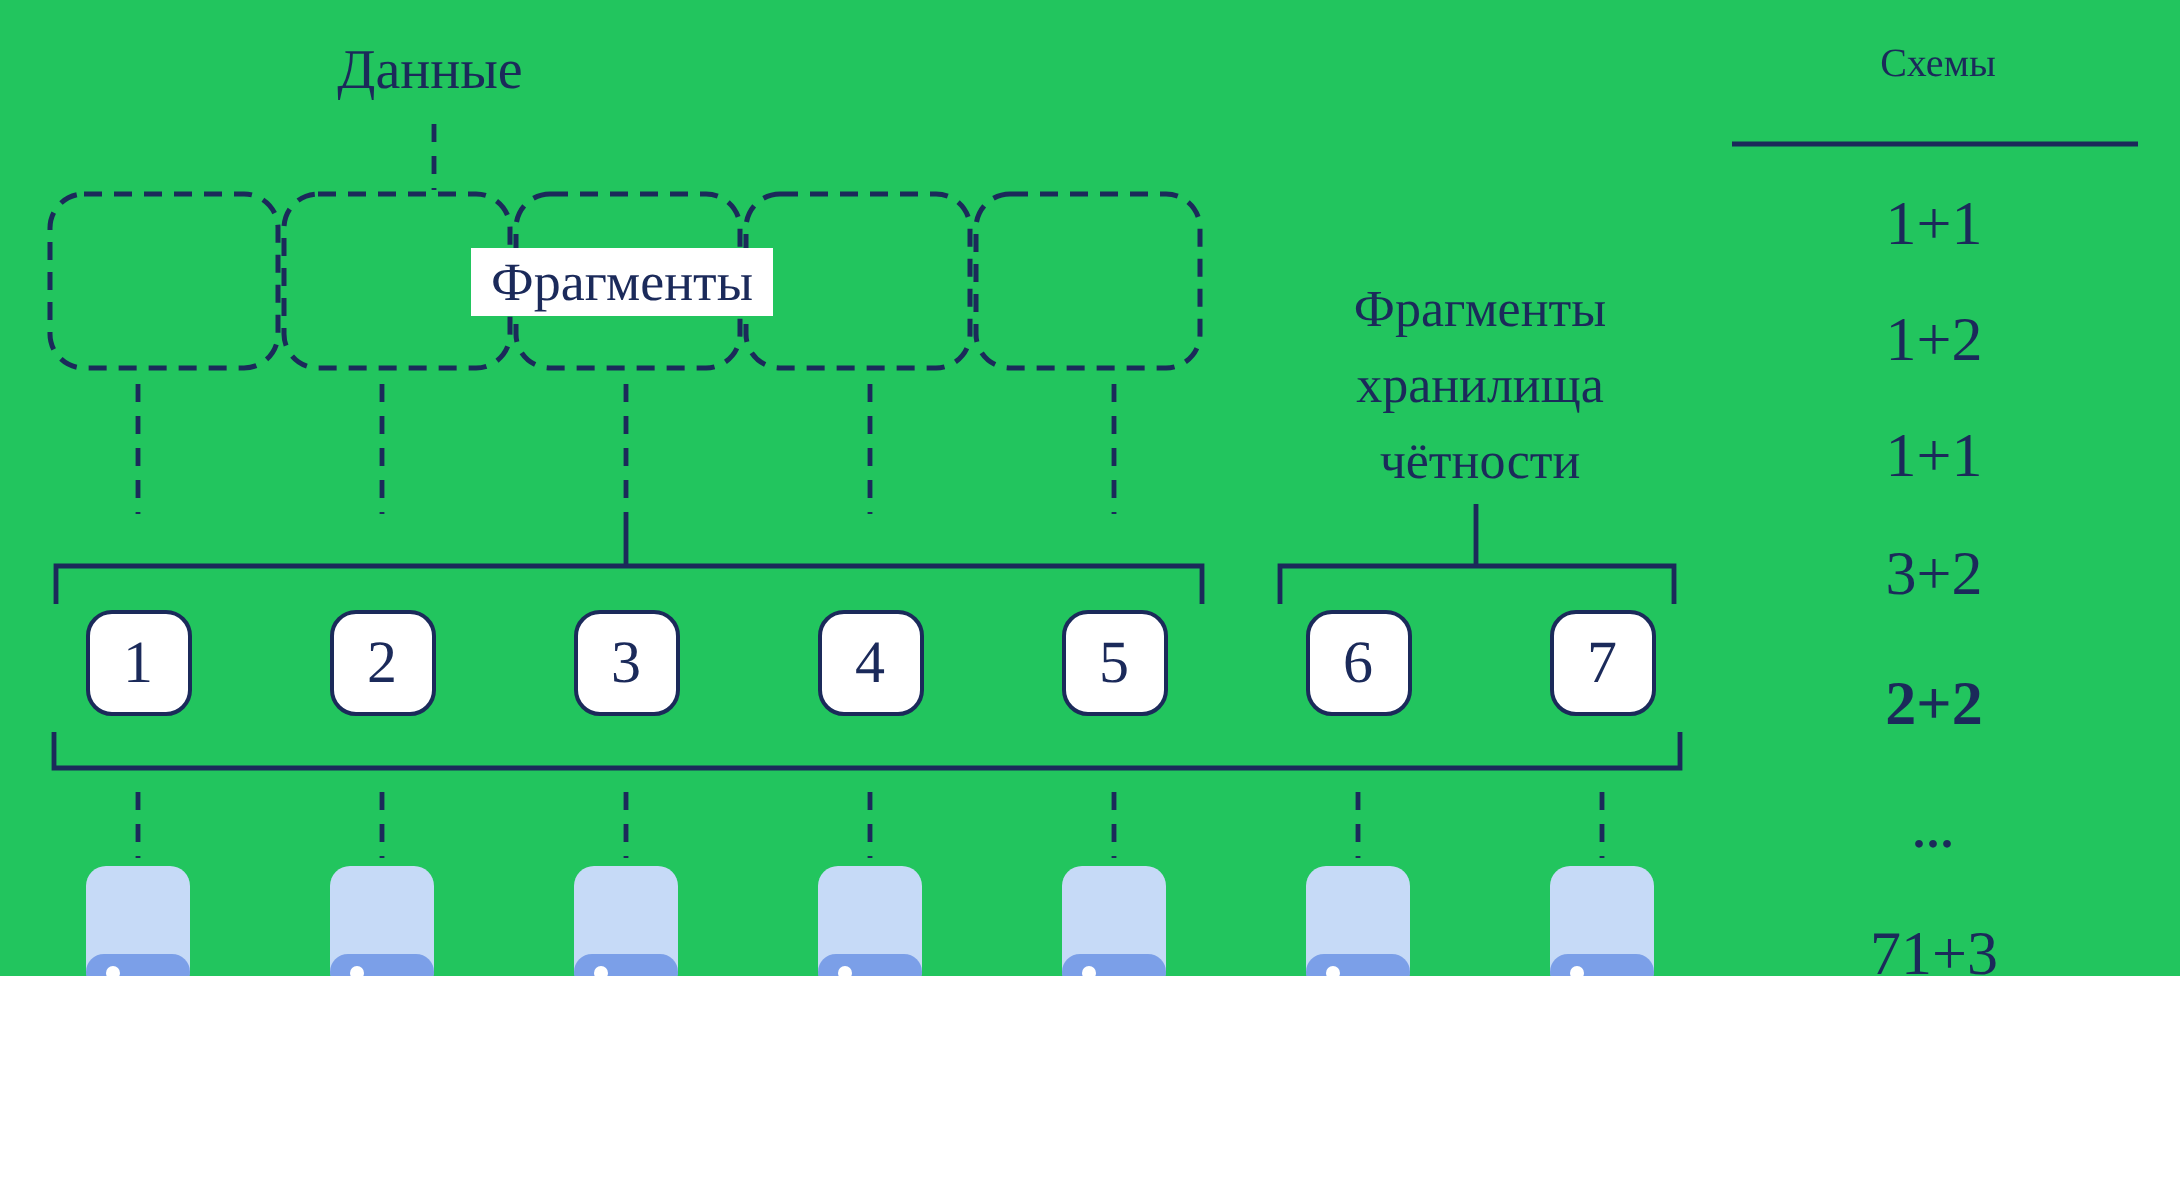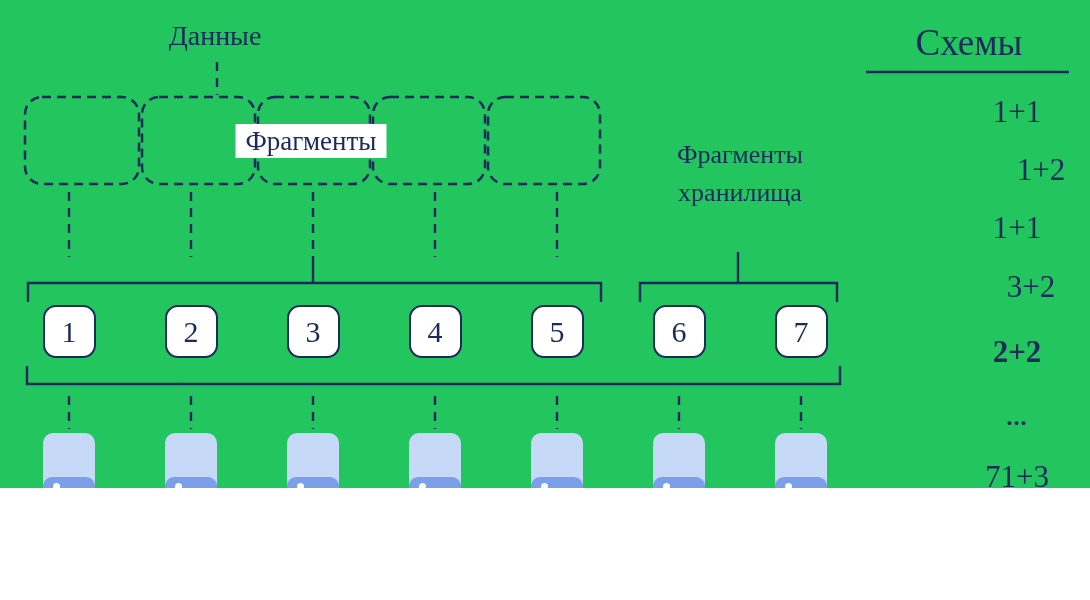--- a/index.html
+++ b/index.html
@@ -23,23 +23,23 @@
     border:2.5px solid #1b2a5a;border-radius:13px;
     display:flex;align-items:center;justify-content:center;
     font-size:30px;background:#ffffff;
   }
   .drive{position:absolute;top:433px;width:52px;height:62px;}
   .drive-body{position:absolute;left:0;top:0;width:52px;height:62px;background:#c6daf7;border-radius:10px;}
   .drive-bar{position:absolute;left:0;bottom:0;width:52px;height:18px;background:#7b9fe8;border-radius:9px;}
   .drive-led{position:absolute;left:10px;bottom:5.5px;width:7px;height:7px;background:#ffffff;border-radius:50%;}
 
   .storage-nodes-label{font-size:30px;font-weight:700;}
-  .schemes-title{font-size:37px;}
+  .schemes-title{font-size:20px;}
   .scheme-item{
-    position:absolute;left:1017px;transform:translate(-50%,-50%);
+    position:absolute;left:967px;transform:translate(-50%,-50%);
     font-size:31px;white-space:nowrap;color:#1b2a5a;
   }
   .scheme-item.bold{font-weight:700;}
 </style>
 </head>
 <body>
 
 <div id="stage">
 
   <svg class="linework" width="1090" height="600" viewBox="0 0 1090 600">
@@ -82,20 +82,21 @@
     </g>
   </svg>
 
   <div class="abs centered label" style="left:215px;top:20px;font-size:28px;">Данные</div>
 
   <div class="abs centered label fragments-label" style="left:311px;top:124px;">Фрагменты</div>
 
   <div class="abs centered parity-label" style="left:740px;top:136px;">
     <div>Фрагменты</div>
     <div>хранилища</div>
+    <div>чётности</div>
   </div>
 
   <div class="node-box" style="left:42.5px;">
       <span>1</span>
     </div>
   <div class="node-box" style="left:164.5px;">
       <span>2</span>
     </div>
   <div class="node-box" style="left:286.5px;">
       <span>3</span>
@@ -146,20 +147,20 @@
   <div class="drive" style="left:775px;">
       <div class="drive-body"></div>
       <div class="drive-bar"></div>
       <div class="drive-led"></div>
     </div>
 
 
   <div class="abs centered label schemes-title" style="left:969px;top:21px;">Схемы</div>
 
   <div class="scheme-item" style="top:112px;">1+1</div>
-  <div class="scheme-item" style="top:170px;margin-left:24px;">1+2</div>
+  <div class="scheme-item" style="top:170px;">1+2</div>
   <div class="scheme-item" style="top:228px;">1+1</div>
-  <div class="scheme-item" style="top:287px;margin-left:14px;">3+2</div>
+  <div class="scheme-item" style="top:287px;">3+2</div>
   <div class="scheme-item bold" style="top:352px;">2+2</div>
   <div class="scheme-item bold" style="top:417px;font-size:24px;letter-spacing:1px;">...</div>
   <div class="scheme-item" style="top:477px;">71+3</div>
 
 </div>
 
 </body></html>

